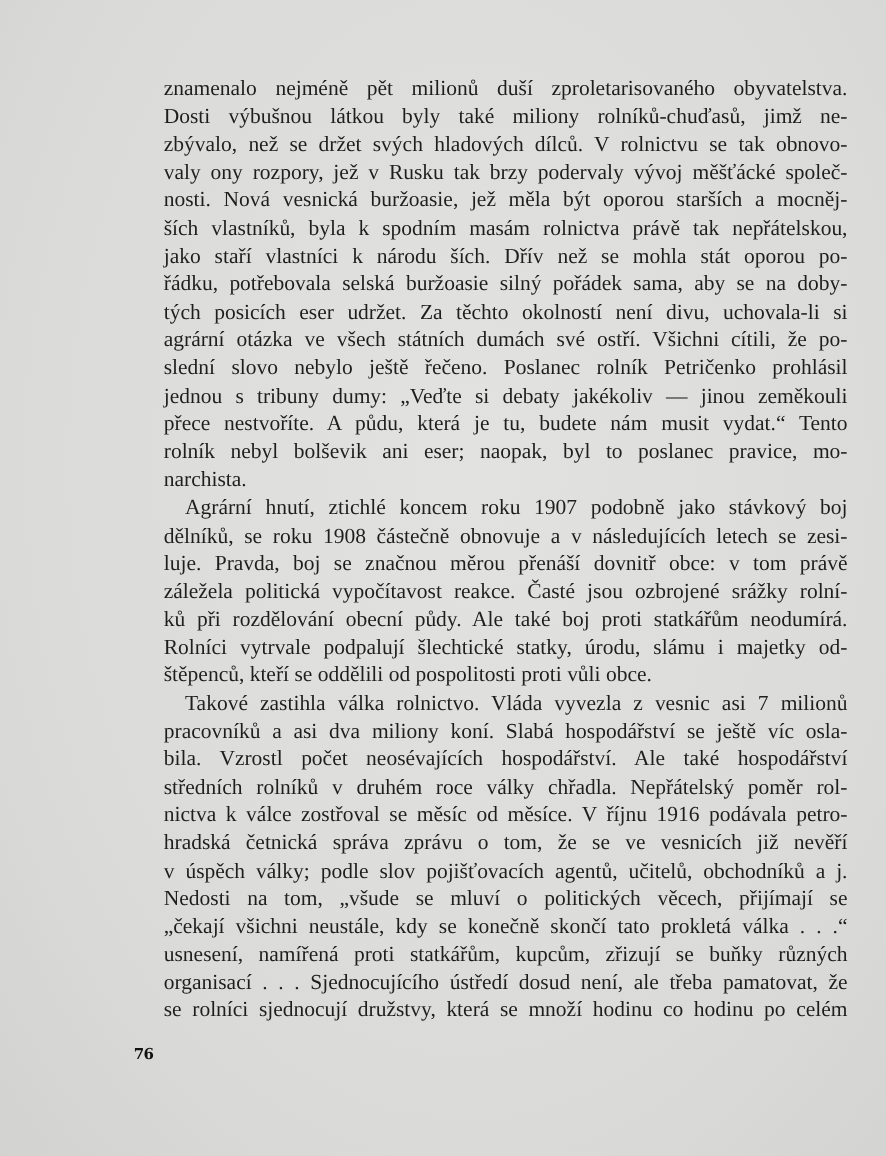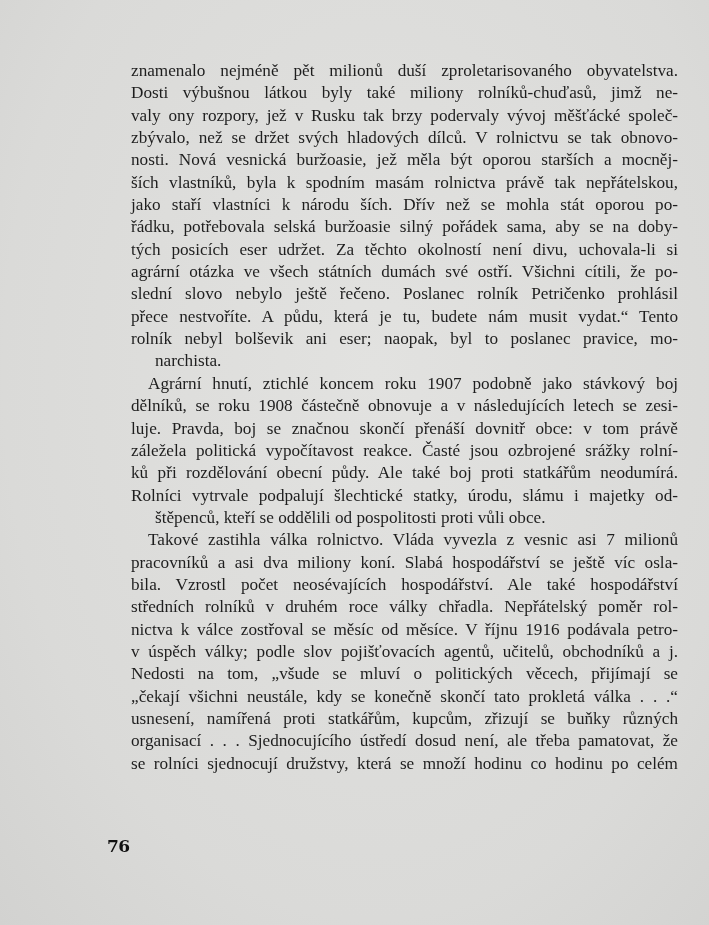--- a/index.html
+++ b/index.html
@@ -34,75 +34,76 @@
   .line {
     display: block;
     white-space: nowrap;
     text-align: justify;
     text-align-last: justify;
     height: 22.35px;
     overflow: visible;
   }
   .line.last {
     text-align-last: left;
-    margin-left: 24px;
   }
   .line.indent {
     padding-left: 17px;
   }
   .page-number {
     position: absolute;
     left: 107px;
     top: 836px;
     font-family: "DejaVu Serif", "Liberation Serif", serif;
     font-weight: bold;
-    font-size: 17px;
+    font-size: 12px;
     color: #111;
     letter-spacing: -0.5px;
   }
 </style>
 </head>
 <body>
 
 <div class="page">
   <div class="text-block">
 
     <div>
       <span class="line">znamenalo nejméně pět milionů duší zproletarisovaného obyvatelstva.</span>
       <span class="line">Dosti výbušnou látkou byly také miliony rolníků-chuďasů, jimž ne-</span>
+      <span class="line">zbývalo, než se držet svých hladových dílců. V rolnictvu se tak obnovo-</span>
       <span class="line">valy ony rozpory, jež v Rusku tak brzy podervaly vývoj měšťácké společ-</span>
-      <span class="line">zbývalo, než se držet svých hladových dílců. V rolnictvu se tak obnovo-</span>
       <span class="line">nosti. Nová vesnická buržoasie, jež měla být oporou starších a mocněj-</span>
       <span class="line">ších vlastníků, byla k spodním masám rolnictva právě tak nepřátelskou,</span>
       <span class="line">jako staří vlastníci k národu ších. Dřív než se mohla stát oporou po-</span>
       <span class="line">řádku, potřebovala selská buržoasie silný pořádek sama, aby se na doby-</span>
       <span class="line">tých posicích eser udržet. Za těchto okolností není divu, uchovala-li si</span>
       <span class="line">agrární otázka ve všech státních dumách své ostří. Všichni cítili, že po-</span>
       <span class="line">slední slovo nebylo ještě řečeno. Poslanec rolník Petričenko prohlásil</span>
+      <span class="line">jednou s tribuny dumy: „Veďte si debaty jakékoliv — jinou zeměkouli</span>
       <span class="line">přece nestvoříte. A půdu, která je tu, budete nám musit vydat.“ Tento</span>
       <span class="line">rolník nebyl bolševik ani eser; naopak, byl to poslanec pravice, mo-</span>
       <span class="line last">narchista.</span>
     </div>
 
     <div>
       <span class="line indent">Agrární hnutí, ztichlé koncem roku 1907 podobně jako stávkový boj</span>
       <span class="line">dělníků, se roku 1908 částečně obnovuje a v následujících letech se zesi-</span>
-      <span class="line">luje. Pravda, boj se značnou skončí přenáší dovnitř obce: v tom právě</span>
+      <span class="line">luje. Pravda, boj se značnou měrou přenáší dovnitř obce: v tom právě</span>
       <span class="line">záležela politická vypočítavost reakce. Časté jsou ozbrojené srážky rolní-</span>
       <span class="line">ků při rozdělování obecní půdy. Ale také boj proti statkářům neodumírá.</span>
       <span class="line">Rolníci vytrvale podpalují šlechtické statky, úrodu, slámu i majetky od-</span>
       <span class="line last">štěpenců, kteří se oddělili od pospolitosti proti vůli obce.</span>
     </div>
 
     <div>
       <span class="line indent">Takové zastihla válka rolnictvo. Vláda vyvezla z vesnic asi 7 milionů</span>
       <span class="line">pracovníků a asi dva miliony koní. Slabá hospodářství se ještě víc osla-</span>
       <span class="line">bila. Vzrostl počet neosévajících hospodářství. Ale také hospodářství</span>
       <span class="line">středních rolníků v druhém roce války chřadla. Nepřátelský poměr rol-</span>
       <span class="line">nictva k válce zostřoval se měsíc od měsíce. V říjnu 1916 podávala petro-</span>
+      <span class="line">hradská četnická správa zprávu o tom, že se ve vesnicích již nevěří</span>
       <span class="line">v úspěch války; podle slov pojišťovacích agentů, učitelů, obchodníků a j.</span>
       <span class="line">Nedosti na tom, „všude se mluví o politických věcech, přijímají se</span>
       <span class="line">„čekají všichni neustále, kdy se konečně skončí tato prokletá válka . . .“</span>
       <span class="line">usnesení, namířená proti statkářům, kupcům, zřizují se buňky různých</span>
       <span class="line">organisací . . . Sjednocujícího ústředí dosud není, ale třeba pamatovat, že</span>
       <span class="line">se rolníci sjednocují družstvy, která se množí hodinu co hodinu po celém</span>
     </div>
 
   </div>
 

